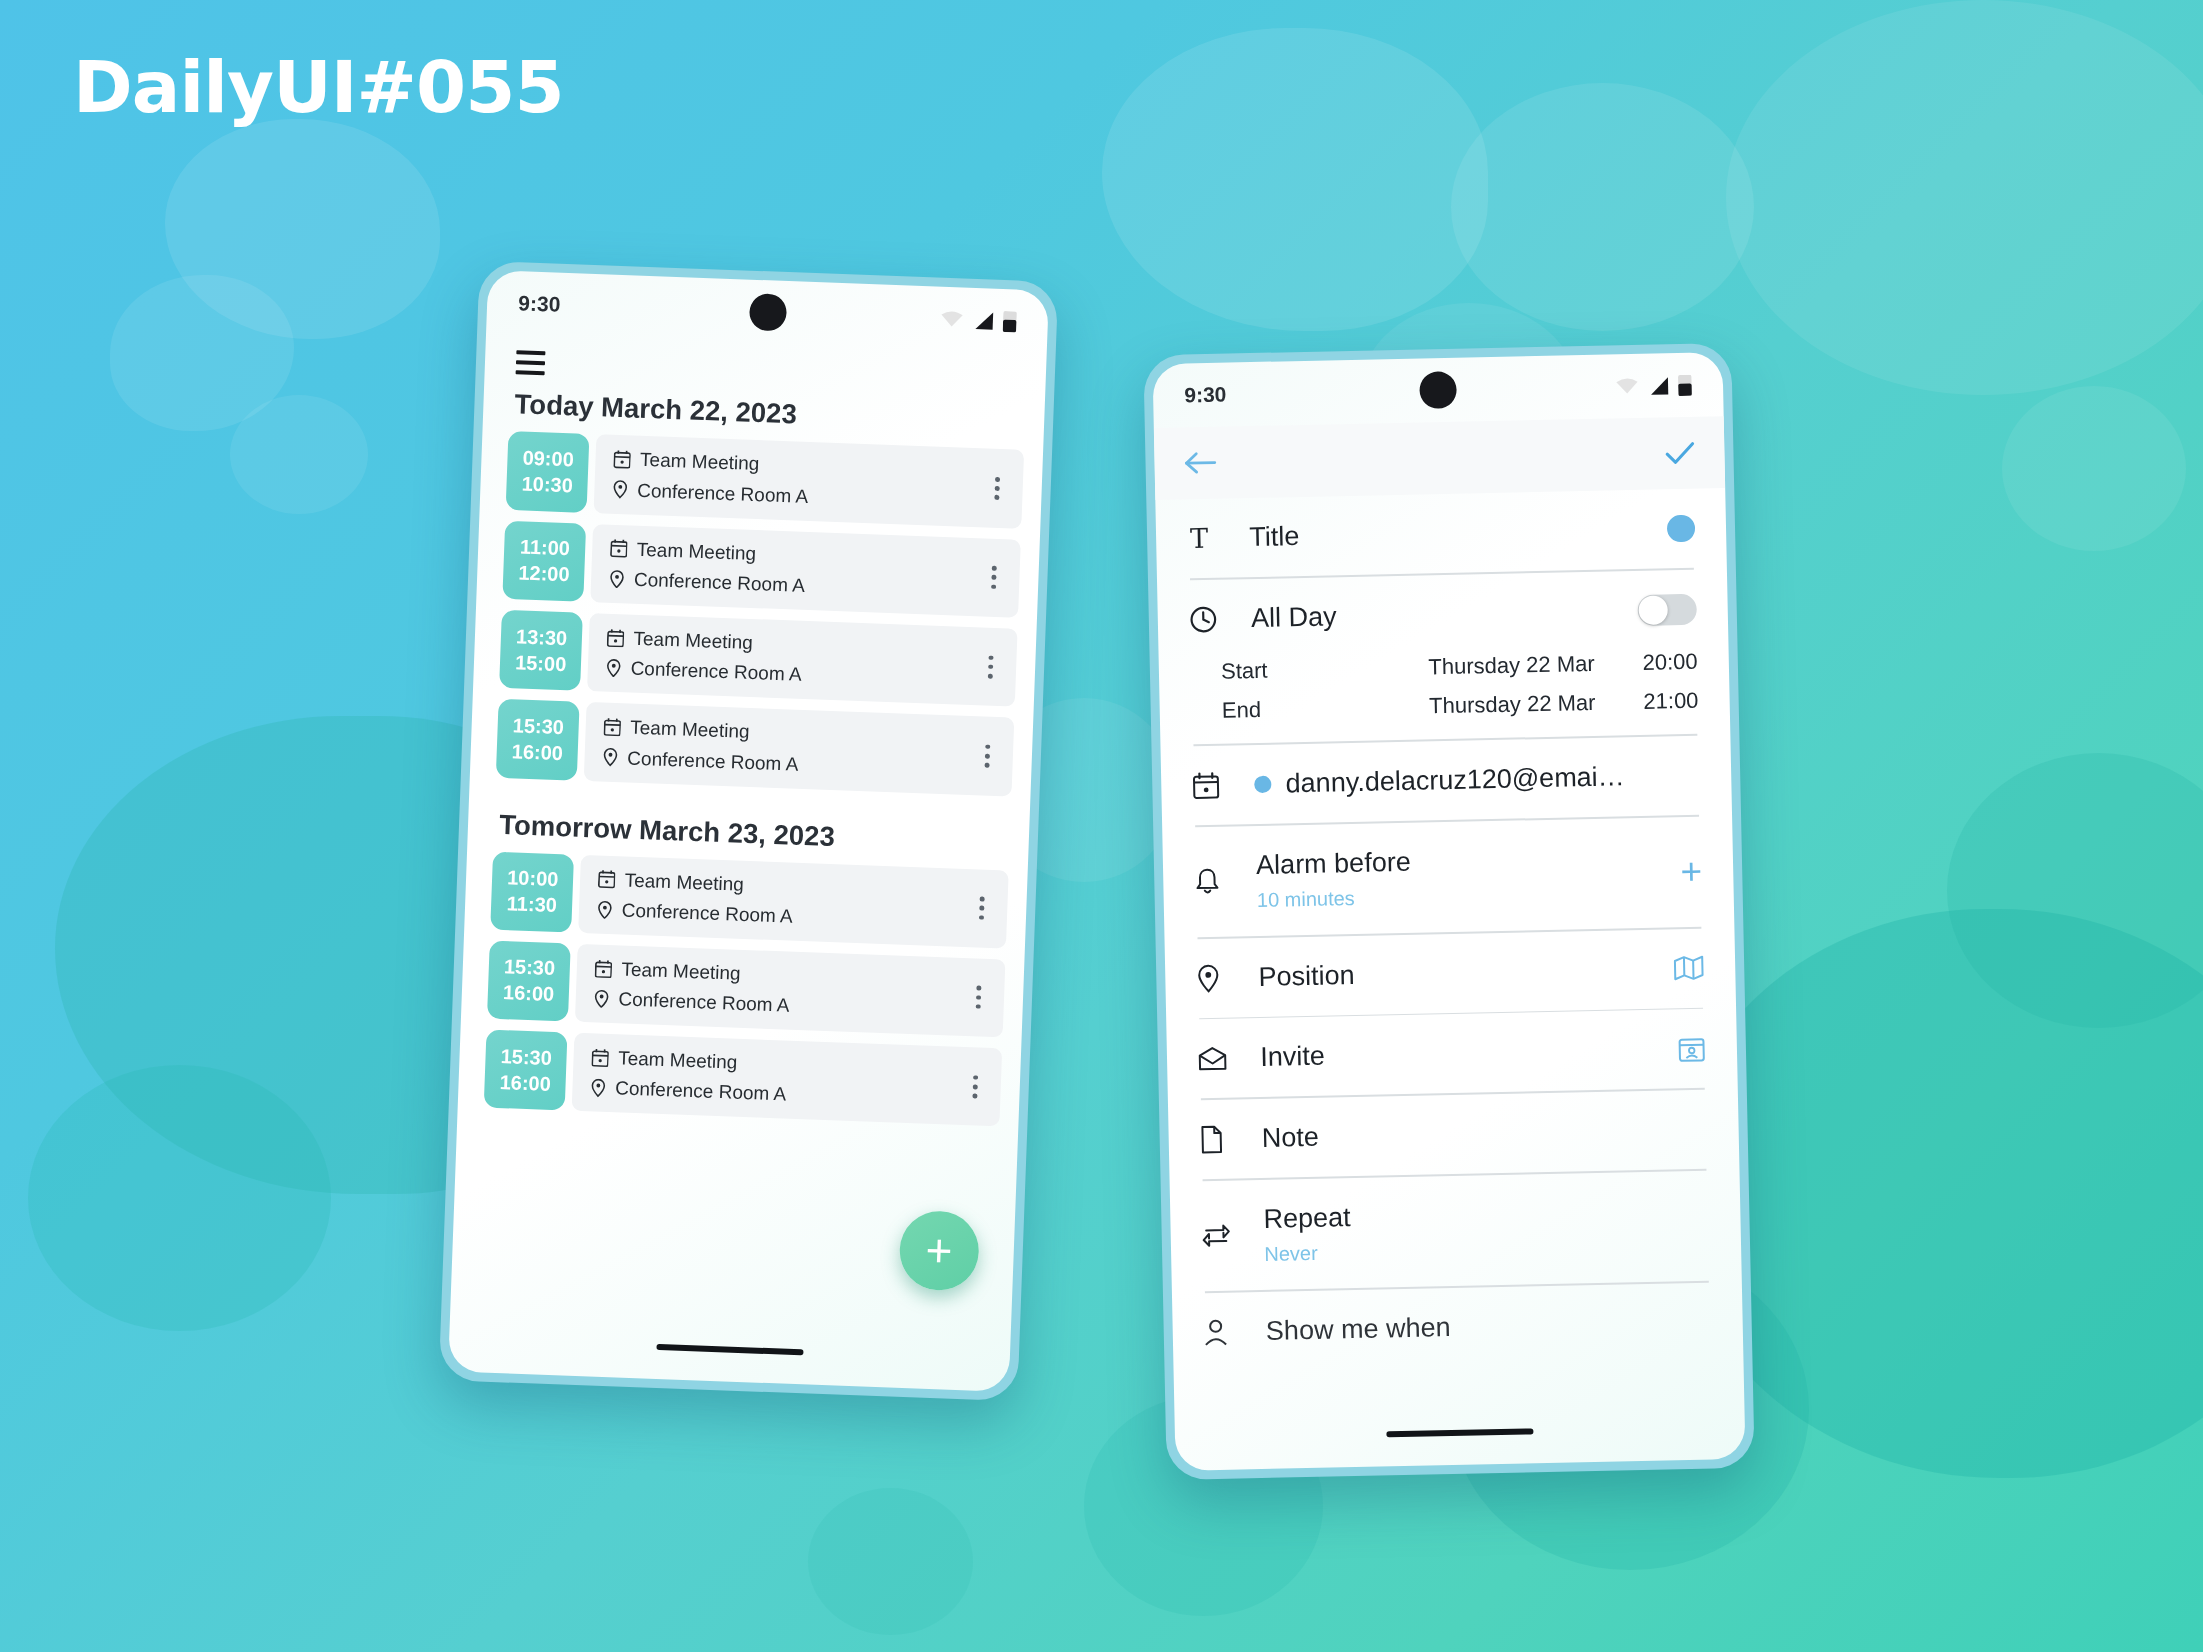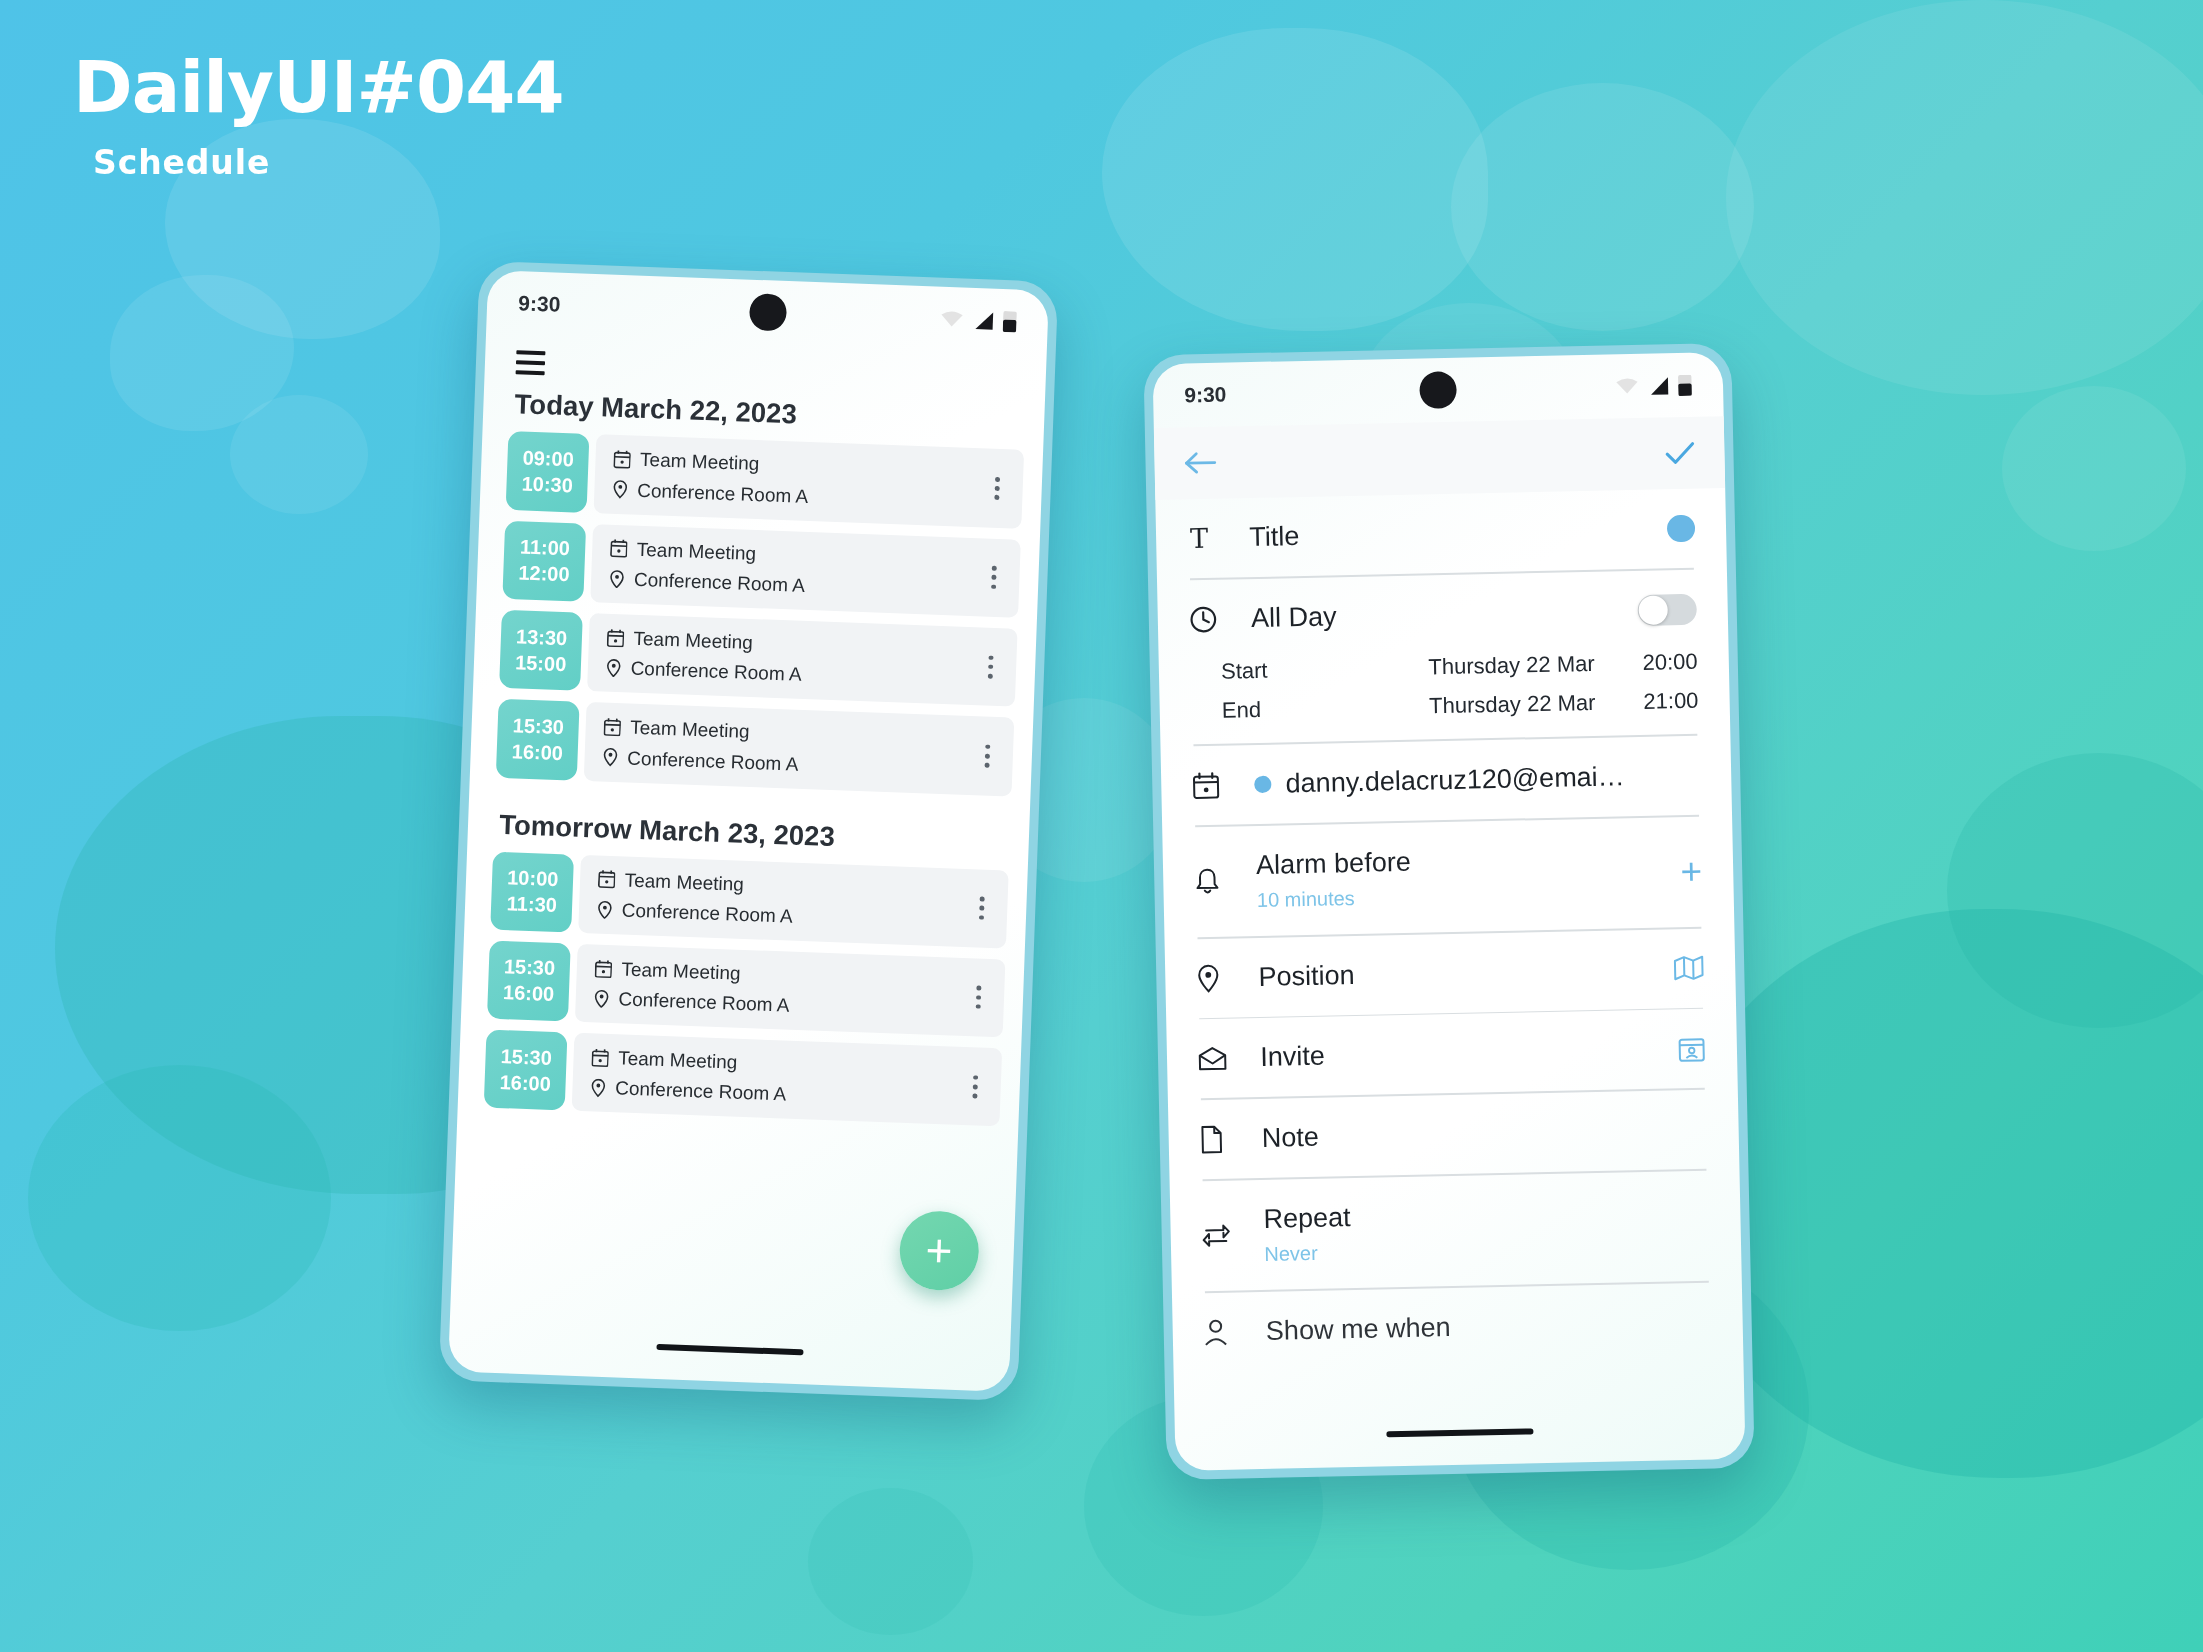--- a/index.html
+++ b/index.html
@@ -190,22 +190,21 @@
     <div class="blob b12"></div>
   <div class="blob b13"></div>
     <div class="blob b14"></div>
     <div class="blob b15"></div>
   <div class="blob b16"></div>
     <div class="blob b17"></div>
     <div class="blob b18"></div>
 </div>
 
 <div class="title-block">
-  <div class="main-title">DailyUI#044</div>
-  <div class="sub-title">Schedule</div>
+  <div class="main-title">DailyUI#055</div>
 </div>
 
 <div class="phone" id="phone-schedule">
   <div class="phone-screen">
 
     <div class="status-bar">
       <span class="status-time">9:30</span>
       <span class="camera-dot"></span>
       <span class="status-icons">
         <svg class="ic-wifi" viewBox="0 0 24 18">

